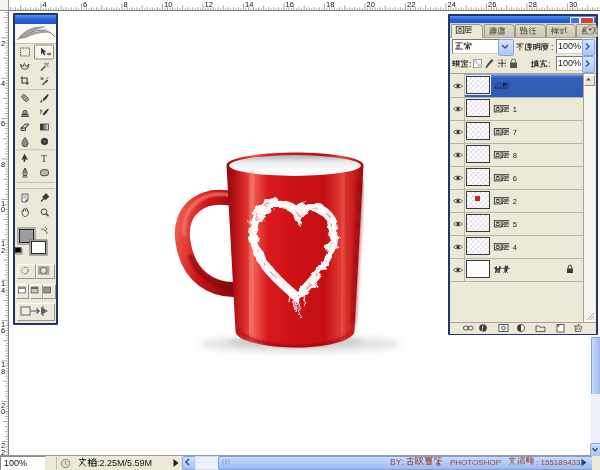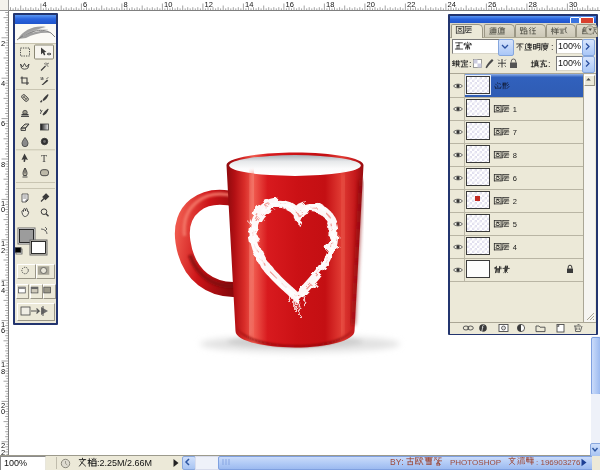--- a/index.html
+++ b/index.html
@@ -474,21 +474,21 @@
     <div class="abs" style="left:0;top:456px;width:41px;height:13px;background:#fff;border:1px solid;border-color:#8a8a8a #e8e6dc #e8e6dc #8a8a8a;font-size:9px;color:#111;line-height:13px;padding-left:3px">100%</div>
     <div class="abs" style="left:56px;top:457px;width:1px;height:12px;background:#c0bcac"></div>
     <svg class="abs" style="left:60px;top:458px" width="11" height="11" viewBox="0 0 11 11">
       <circle cx="5.5" cy="5.5" r="4.2" fill="#dedbd0" stroke="#8a887c" stroke-width="1"></circle>
       <path d="M5.5 3 v2.5 l1.8 1.5" stroke="#8a887c" fill="none" stroke-width="0.8"></path>
     </svg>
     <div style="position:absolute;left:78px;top:458px;line-height:0"><svg width="19" height="10" viewBox="0 0 19 10" style="overflow:visible">
         <path d="M4.50 0.18L4.50 1.08M1.26 1.62L7.74 1.62M6.30 1.62L1.44 8.10M2.70 3.42L7.56 8.10" stroke="#1a1a1a" stroke-width="0.90" fill="none" stroke-linecap="round"></path>
         <path d="M11.34 0.72L11.34 8.28M9.99 2.52L12.78 2.52M11.34 3.60L10.17 5.58M11.34 3.60L12.69 5.40M15.93 0.27L15.93 1.80M14.13 0.90L14.85 1.98M17.73 0.90L17.01 1.98M13.86 3.06L18.00 3.06M13.86 3.06L13.86 7.92M18.00 3.06L18.00 7.92M13.86 5.40L18.00 5.40M13.86 7.92L18.00 7.92" stroke="#1a1a1a" stroke-width="0.90" fill="none" stroke-linecap="round"></path>
       </svg></div>
-    <div class="abs" style="left:97px;top:458px;font-size:9px;color:#111">:2.25M/2.66M</div>
+    <div class="abs" style="left:97px;top:458px;font-size:9px;color:#111">:2.25M/5.59M</div>
     <svg class="abs" style="left:172px;top:458px" width="8" height="10" viewBox="0 0 8 10">
       <path d="M1.5 1 L6.5 5 L1.5 9 Z" fill="#222"></path>
     </svg>
     <div class="abs" style="left:182px;top:456px;width:12px;height:12px;background:linear-gradient(180deg,#cfdffb,#a8c4f2);border:1px solid #89a7dd;border-radius:2px"></div>
     <svg class="abs" style="left:182px;top:456px" width="12" height="12" viewBox="0 0 12 12">
       <path d="M7 3 L4 6 L7 9" stroke="#2c55a0" stroke-width="1.5" fill="none"></path>
     </svg>
     <div class="abs" style="left:195px;top:456px;width:23px;height:12px;background:#eef1f9;border:1px solid #d8dcec"></div>
     <div class="abs" style="left:218px;top:456px;width:374px;height:12px;background:linear-gradient(180deg,#cadbfa 0%,#b2cbf6 50%,#9cbaf0 100%);border:1px solid #7fa0e0;border-radius:2px"></div>
     <svg class="abs" style="left:222px;top:458px" width="10" height="8" viewBox="0 0 10 8">
@@ -500,21 +500,21 @@
         <path d="M9.61 0.85L13.00 0.85M9.61 0.85L9.61 6.80M9.61 6.80L13.00 6.80M11.30 2.55L10.46 5.10M11.30 2.55L12.15 5.10M14.28 0.85L13.43 3.40M14.28 0.85L15.98 0.85M15.98 0.85L16.83 2.55M15.13 2.55L13.43 7.65M14.71 3.40L16.83 7.65" stroke="#9c4a3c" stroke-width="0.81" fill="none" stroke-linecap="round"></path>
         <path d="M18.87 0.68L26.35 0.68M20.06 1.70L25.16 1.70M20.06 1.70L20.06 3.74M25.16 1.70L25.16 3.74M20.06 3.74L25.16 3.74M22.61 0.68L22.61 3.74M20.06 2.72L25.16 2.72M20.57 4.76L24.99 4.76M24.99 4.76L24.99 7.48M20.57 6.12L24.99 6.12M20.57 7.48L24.99 7.48" stroke="#9c4a3c" stroke-width="0.81" fill="none" stroke-linecap="round"></path>
         <path d="M28.39 0.85L30.94 0.85M32.64 0.85L35.19 0.85M29.24 1.70L28.39 3.40M33.06 1.70L32.21 3.40M30.09 2.12L31.36 3.40M31.79 3.83L35.61 3.83M33.49 3.83L30.94 5.95M31.79 4.67L34.34 7.65M30.94 6.38L33.49 6.38M30.94 6.38L30.94 8.07M33.49 6.38L33.49 8.07M30.94 8.07L33.49 8.07" stroke="#9c4a3c" stroke-width="0.81" fill="none" stroke-linecap="round"></path>
       </svg></div>
     <div class="abs" style="left:450px;top:457.5px;font-size:8px;color:#9c4a3c">PHOTOSHOP</div>
     <div style="position:absolute;left:508px;top:457px;line-height:0"><svg width="27" height="9" viewBox="0 0 27 9" style="overflow:visible">
         <path d="M4.10 0.16L4.10 0.98M0.98 1.48L7.22 1.48M2.46 2.46L3.77 3.77M5.74 2.46L4.43 3.77M5.58 3.77L1.48 7.54M2.62 3.94L6.72 7.54" stroke="#9c4a3c" stroke-width="0.77" fill="none" stroke-linecap="round"></path>
         <path d="M10.17 0.66L10.99 1.64M9.84 2.79L10.66 3.61M9.68 4.92L10.50 4.59M9.68 7.22L10.82 5.41M12.14 0.82L16.56 0.82M14.27 0.16L14.92 0.82M12.63 2.13L16.07 2.13M12.46 3.44L12.14 7.22M14.10 3.44L14.10 6.72M16.07 3.44L16.07 6.72M16.07 6.72L16.73 6.23" stroke="#9c4a3c" stroke-width="0.77" fill="none" stroke-linecap="round"></path>
         <path d="M18.37 0.82L21.16 0.82M19.02 0.82L18.70 2.46M18.70 2.46L21.32 2.46M18.86 2.46L18.53 4.10M18.53 4.10L21.48 4.10M20.01 0.82L20.01 5.74M22.30 0.98L25.26 0.98M22.80 0.16L23.29 0.98M22.14 2.46L25.42 2.46M22.14 4.10L25.42 4.10M21.98 5.74L25.58 5.74M23.78 2.46L23.78 7.54" stroke="#9c4a3c" stroke-width="0.77" fill="none" stroke-linecap="round"></path>
       </svg></div>
-    <div class="abs" style="left:536px;top:457.5px;font-size:8px;color:#9c4a3c">: 196903276</div>
+    <div class="abs" style="left:536px;top:457.5px;font-size:8px;color:#9c4a3c">: 155189433</div>
     <svg class="abs" style="left:580px;top:458px" width="8" height="9" viewBox="0 0 8 9">
       <path d="M1.5 0.8 L6.5 4.5 L1.5 8.2 Z" fill="#1c3f94"></path>
     </svg>
     <div class="abs" style="left:591px;top:336px;width:9px;height:120px;background:#f2f4fa"></div>
     <div class="abs" style="left:591px;top:337px;width:8px;height:56px;background:linear-gradient(90deg,#cadbfa,#9cbaf0);border:1px solid #7fa0e0;border-radius:2px"></div>
     <div class="abs" style="left:591px;top:394px;width:9px;height:49px;background:#eef1f9"></div>
     <div class="abs" style="left:590px;top:443px;width:10px;height:12px;background:linear-gradient(180deg,#cfdffb,#a8c4f2);border:1px solid #89a7dd;border-radius:2px"></div>
     <svg class="abs" style="left:590px;top:443px" width="10" height="12" viewBox="0 0 10 12">
       <path d="M2.5 5 L5 8 L7.5 5" stroke="#2c55a0" stroke-width="1.4" fill="none"></path>
     </svg>

